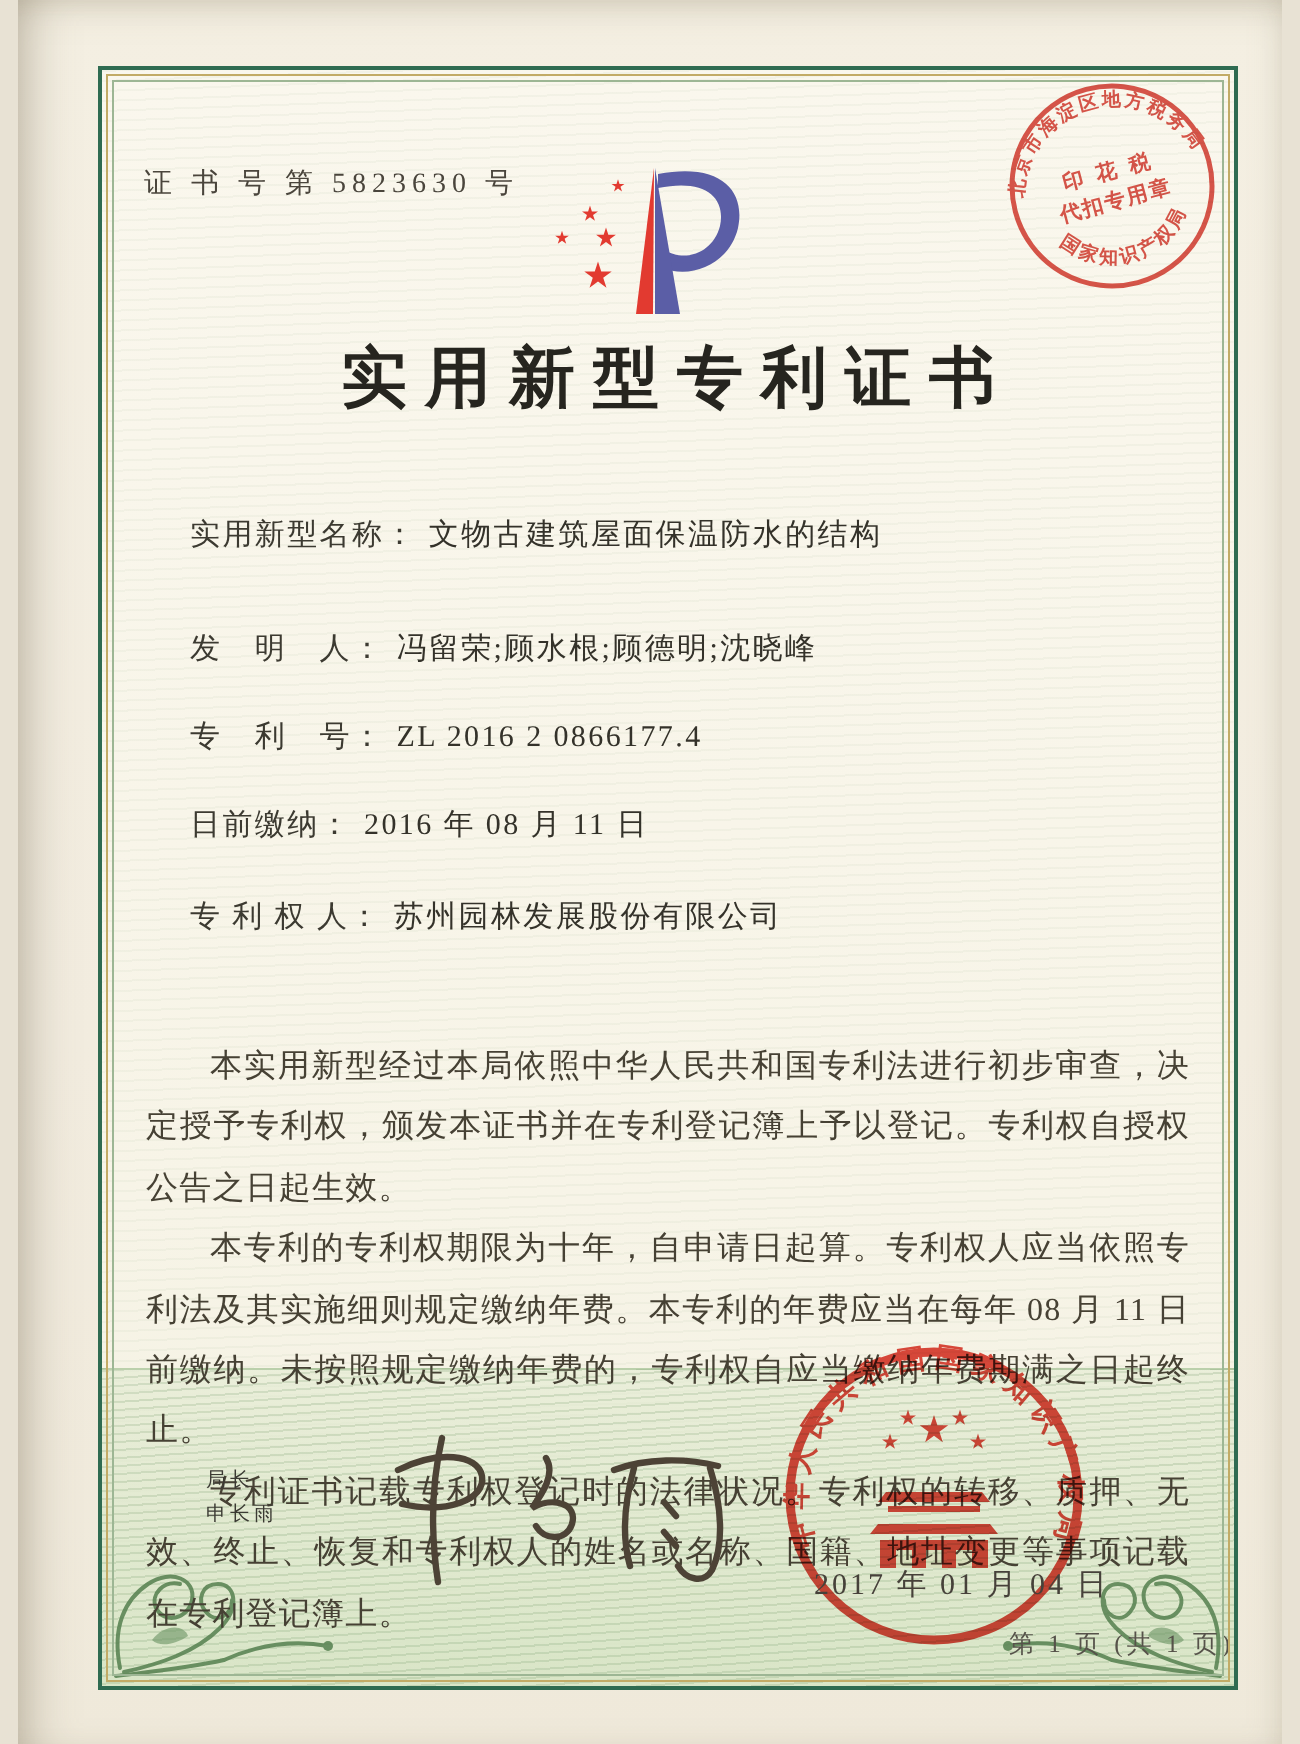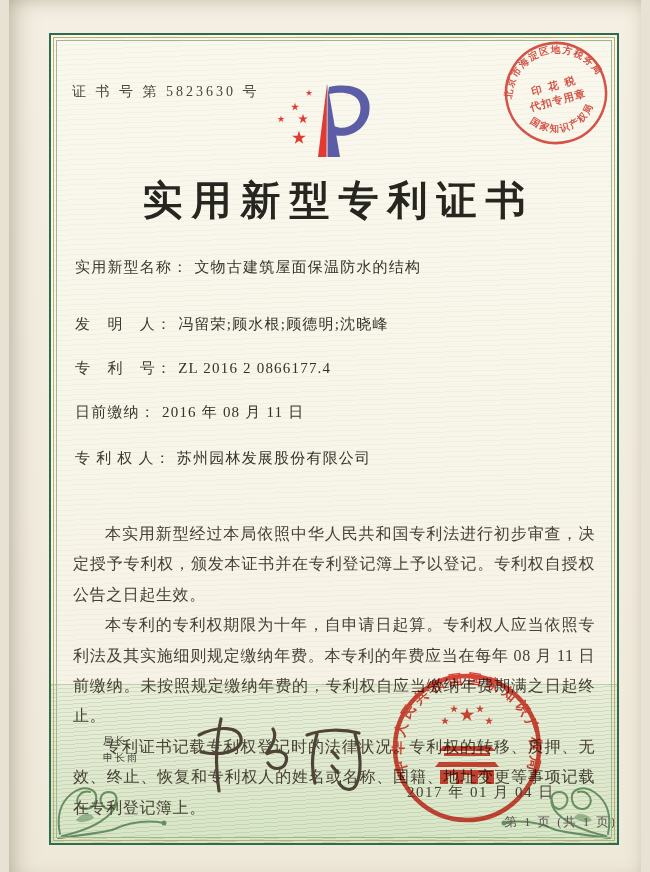--- a/index.html
+++ b/index.html
@@ -18,24 +18,24 @@
         border-top:1px solid rgba(120,160,110,.30);
         background:
           repeating-linear-gradient(176deg, rgba(110,150,100,0.20) 0 1px, rgba(0,0,0,0) 1px 4px),
           linear-gradient(180deg, rgba(225,234,208,.55), rgba(214,228,196,.9));}
   .flourish{position:absolute;bottom:3px;z-index:1;}
   .fl-left{left:3px;}
   .fl-right{right:3px;transform:scaleX(-1);}
   .cert-no{position:absolute;left:21px;top:48px;font-size:14px;letter-spacing:3px;color:#4a453c;z-index:2;}
   .logo{position:absolute;left:214px;top:46px;z-index:2;}
   .tax-stamp{position:absolute;left:449px;top:2px;transform:rotate(-15deg);opacity:.9;z-index:3;mix-blend-mode:multiply;}
-  .title{position:absolute;left:0;right:0;top:138px;margin:0;text-align:center;font-size:40px;font-weight:700;
+  .title{position:absolute;left:0;right:0;top:132px;margin:0;text-align:center;font-size:33px;font-weight:700;
         color:#26251f;letter-spacing:9px;text-indent:9px;z-index:2;}
   .field-row{position:absolute;left:24px;right:24px;font-size:15px;color:#3c3a31;letter-spacing:1.2px;z-index:2;white-space:nowrap;}
-  .f-label{color:#3c3a31;}
+  .f-label{color:#3c3a31;margin-left:20px;}
   .f-value{margin-left:6px;color:#34322a;}
   .body-text{position:absolute;left:22px;right:22px;top:484px;z-index:2;}
   .body-text p{margin:0;font-size:16px;line-height:1.9;text-align:justify;text-indent:2em;color:#464134;letter-spacing:.6px;}
   .director{position:absolute;left:52px;top:698px;z-index:2;font-size:10px;color:#3b3a33;letter-spacing:2px;line-height:1.65;}
   .signature{position:absolute;left:118px;top:672px;z-index:3;}
   .seal{position:absolute;left:331px;top:628px;z-index:3;opacity:.92;mix-blend-mode:multiply;}
   .seal-date{position:absolute;left:356px;top:748px;z-index:4;font-size:15px;color:#46413a;letter-spacing:1.5px;}
   .footer{position:absolute;left:0;right:0;bottom:12px;text-align:right;font-size:12.5px;letter-spacing:2px;color:#56524a;z-index:2;}
 </style>
 </head>

